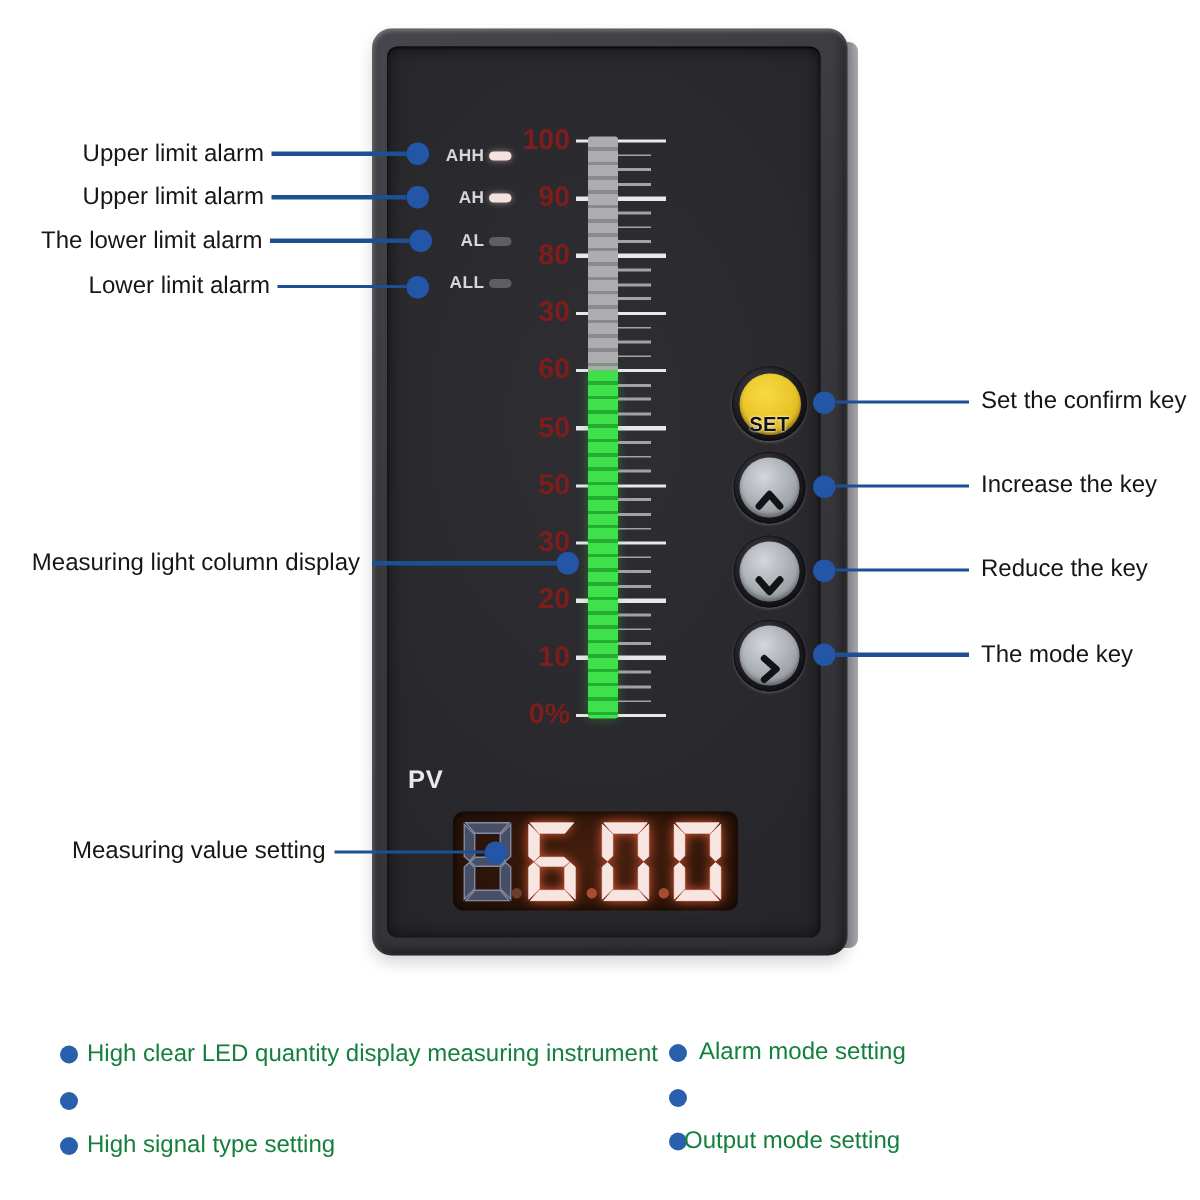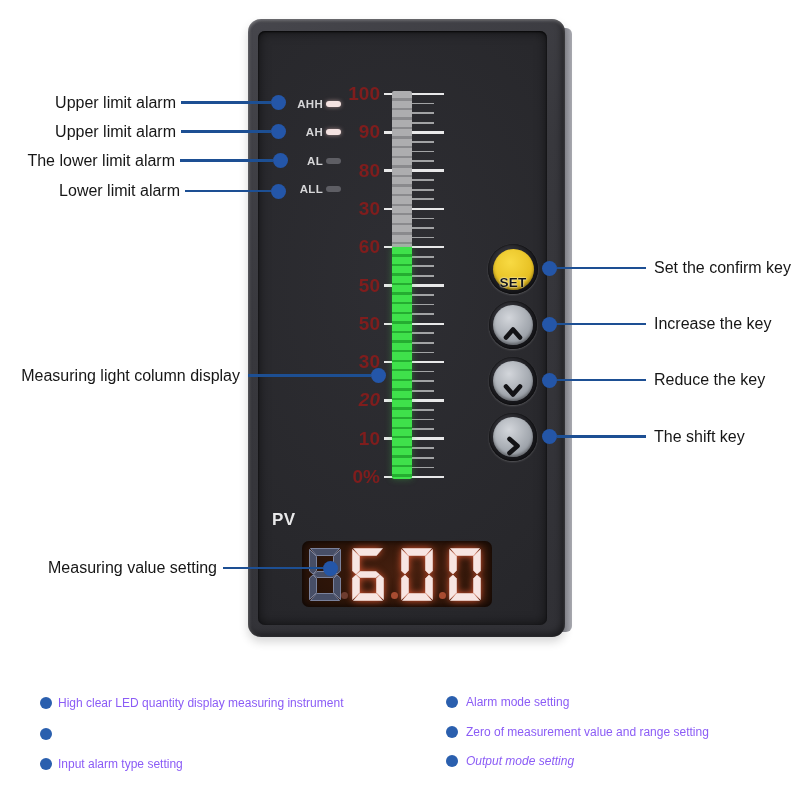--- a/index.html
+++ b/index.html
@@ -55,21 +55,21 @@
     box-shadow:inset 0 0 7px rgba(0,0,0,.8);}
   .digit{position:absolute;top:6px;width:34px;height:54px;}
   .digit-lit{filter:drop-shadow(0 0 3.5px rgba(255,100,60,.85));}
   .dp{position:absolute;width:7px;height:7px;border-radius:50%;}
 
   
   .cline{position:absolute;height:2.6px;background:#1d4f93;}
   .cdot{position:absolute;width:15px;height:15px;border-radius:50%;background:#2456a8;}
   .ctext{position:absolute;color:#161616;font-size:16px;line-height:22px;white-space:nowrap;}
   .bdot{position:absolute;width:12px;height:12px;border-radius:50%;background:#2a5fae;}
-  .btext{position:absolute;color:#8b5cf6;font-size:12px;line-height:22px;white-space:nowrap;}
+  .btext{position:absolute;color:#15803d;font-size:16px;line-height:22px;white-space:nowrap;}
 </style>
 </head>
 <body>
 
 <div id="stage">
   <div id="sideStrip"></div>
   <div id="bezel"></div>
   <div id="face"></div>
 
   <div class="layer" id="ticks">
@@ -119,21 +119,21 @@
   <div id="barOn"></div>
   <div class="layer" id="scale">
       <div class="slabel" style="left: 298px; top: 82px;">100</div>
       <div class="slabel" style="left: 298px; top: 120.3px;">90</div>
       <div class="slabel" style="left: 298px; top: 158.6px;">80</div>
       <div class="slabel" style="left: 298px; top: 196.9px;">30</div>
       <div class="slabel" style="left: 298px; top: 235.2px;">60</div>
       <div class="slabel" style="left: 298px; top: 273.5px;">50</div>
       <div class="slabel" style="left: 298px; top: 311.8px;">50</div>
       <div class="slabel" style="left: 298px; top: 350.1px;">30</div>
-      <div class="slabel" style="left: 298px; top: 388.4px; font-style: italic;">20</div>
+      <div class="slabel" style="left: 298px; top: 388.4px;">20</div>
       <div class="slabel" style="left: 298px; top: 426.7px;">10</div>
       <div class="slabel" style="left: 298px; top: 465px;">0%</div>
     </div>
   <div class="layer" id="alarms">
       <div class="alabel" style="left: 249px; top: 98px;">AHH</div>
       <div class="led led-on" style="left: 314px; top: 101px;"></div>
       <div class="alabel" style="left: 249px; top: 126px;">AH</div>
       <div class="led led-on" style="left: 314px; top: 129px;"></div>
       <div class="alabel" style="left: 249px; top: 154.5px;">AL</div>
       <div class="led led-off" style="left: 314px; top: 157.5px;"></div>
@@ -234,28 +234,27 @@
       <div class="cline" style="left: 545px; top: 266.7px; width: 89px;"></div>
       <div class="ctext" style="left: 642px; top: 257px;">Set the confirm key</div>
       <div class="cdot" style="left: 529.5px; top: 316.5px;"></div>
       <div class="cline" style="left: 545px; top: 322.7px; width: 89px;"></div>
       <div class="ctext" style="left: 642px; top: 313px;">Increase the key</div>
       <div class="cdot" style="left: 529.5px; top: 372.5px;"></div>
       <div class="cline" style="left: 545px; top: 378.7px; width: 89px;"></div>
       <div class="ctext" style="left: 642px; top: 369px;">Reduce the key</div>
       <div class="cdot" style="left: 529.5px; top: 429px;"></div>
       <div class="cline" style="left: 545px; top: 435.2px; width: 89px;"></div>
-      <div class="ctext" style="left: 642px; top: 425.5px;">The shift key</div>
+      <div class="ctext" style="left: 642px; top: 425.5px;">The mode key</div>
     </div>
   <div class="layer" id="features">
       <div class="bdot" style="left: 28px; top: 697px;"></div>
       <div class="btext" style="left: 46px; top: 692px;">High clear LED quantity display measuring instrument</div>
       <div class="bdot" style="left: 28px; top: 728px;"></div>
       <div class="bdot" style="left: 28px; top: 757.5px;"></div>
-      <div class="btext" style="left: 46px; top: 752.5px;">Input alarm type setting</div>
+      <div class="btext" style="left: 46px; top: 752.5px;">High signal type setting</div>
       <div class="bdot" style="left: 434px; top: 696px;"></div>
       <div class="btext" style="left: 454px; top: 691px;">Alarm mode setting</div>
       <div class="bdot" style="left: 434px; top: 726px;"></div>
-      <div class="btext" style="left: 454px; top: 721px;">Zero of measurement value and range setting</div>
       <div class="bdot" style="left: 434px; top: 755px;"></div>
-      <div class="btext" style="left: 454px; top: 750px; font-style: italic;">Output mode setting</div>
+      <div class="btext" style="left: 444px; top: 750px;">Output mode setting</div>
     </div>
 </div>
 
 </body></html>

